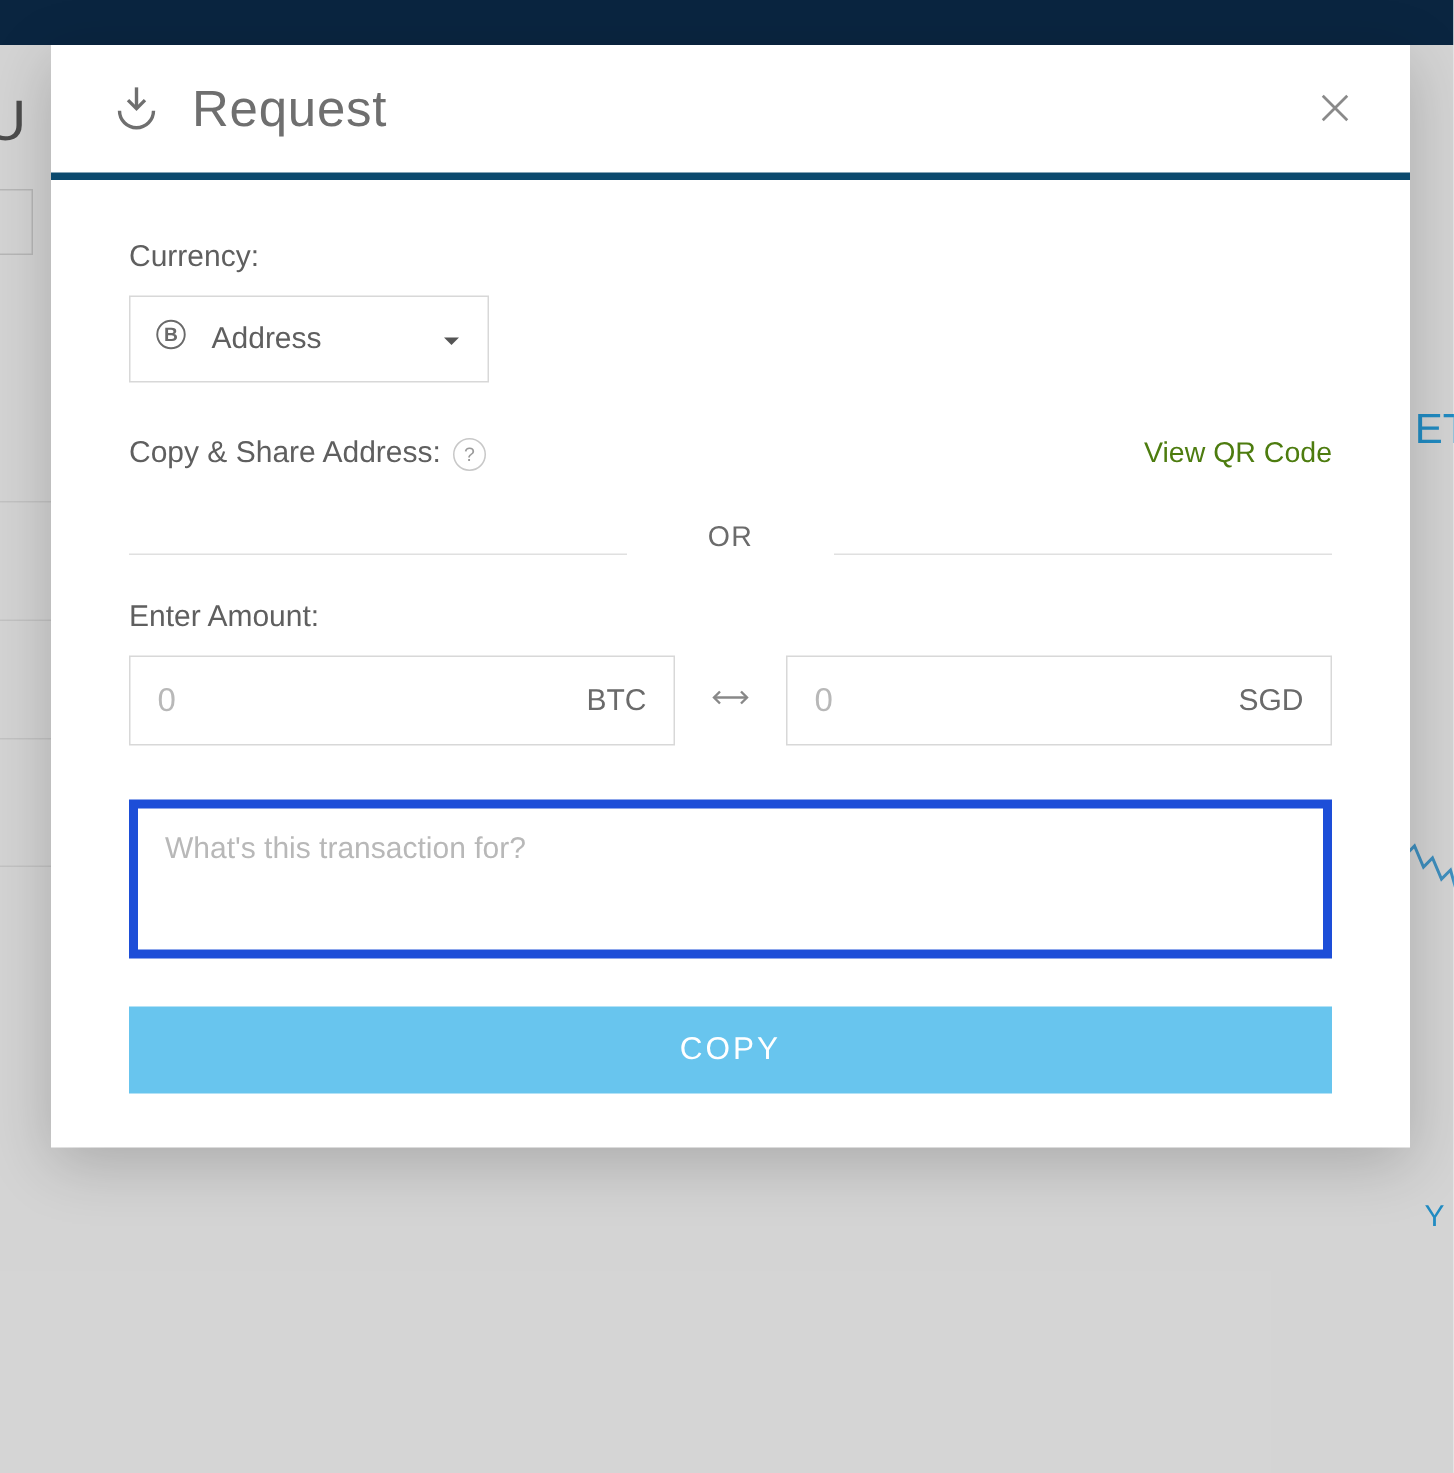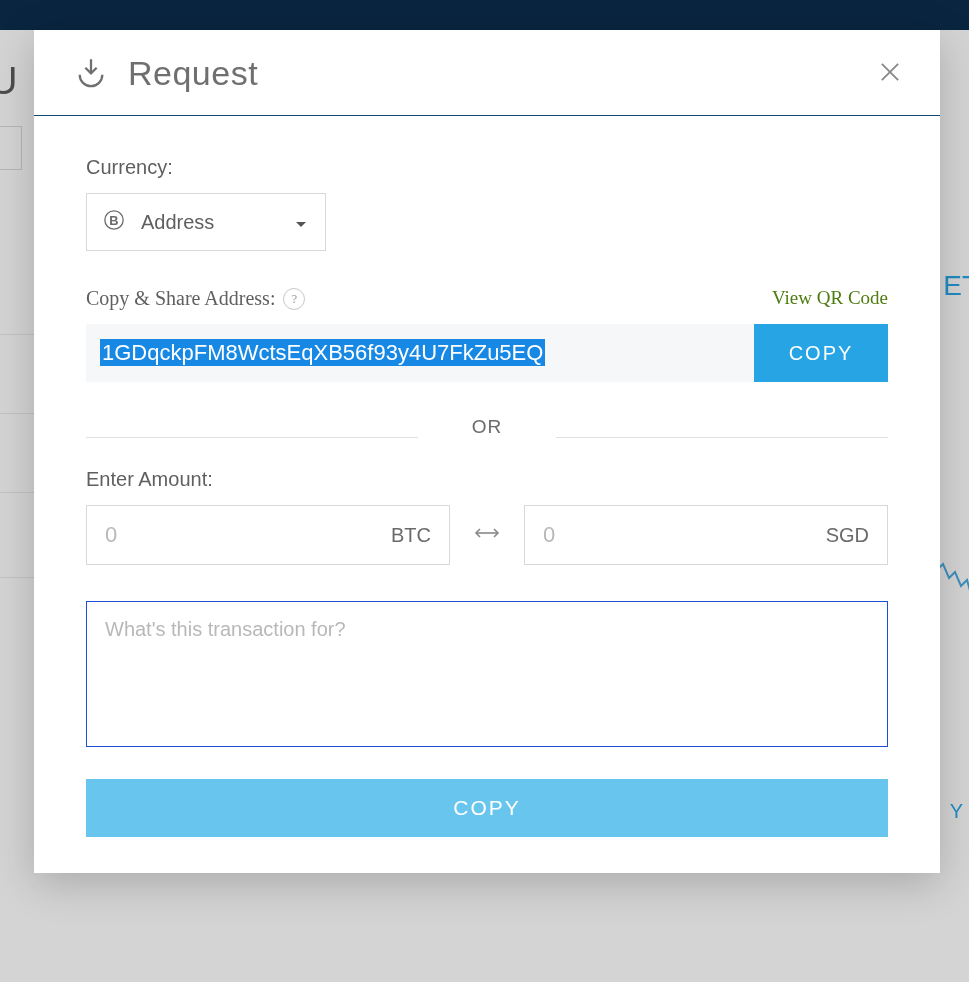--- a/index.html
+++ b/index.html
@@ -20,42 +20,42 @@
     left: 34px;
     width: 906px;
     background: #fff;
     box-shadow: 0 10px 40px rgba(0,0,0,0.2);
   }
   
   .modal-header {
     display: flex;
     align-items: center;
     padding: 24px 40px 22px 40px;
-    border-bottom: 1px solid #0c4a6e;
+    border-bottom: 5px solid #0c4a6e;
     position: relative;
   }
   .modal-header .title-icon { margin-right: 20px; color: #6f6f6f; }
   .modal-header h1 { font-size: 34px; font-weight: 400; color: #6f6f6f; letter-spacing: 0.5px; }
   .close-btn { position: absolute; right: 36px; top: 28px; cursor: pointer; color: #8a8a8a; }
   
   .modal-body { padding: 40px 52px 36px 52px; }
   
   .field-label { font-size: 20px; color: #5f5f5f; font-weight: 500; margin-bottom: 14px; display: flex; align-items: center; gap: 8px; }
   
   .currency-select {
     width: 240px; height: 58px; border: 1px solid #d8d8d8;
     display: flex; align-items: center; padding: 0 16px; cursor: pointer;
     font-size: 20px; color: #5f5f5f; position: relative;
   }
   .currency-select .coin-icon { margin-right: 16px; }
   .currency-select .caret { position: absolute; right: 18px; }
   
   .section-gap { margin-top: 36px; }
   
-  .addr-row-top { display: flex; justify-content: space-between; margin-bottom: 14px; font-family: Liberation Serif, serif; }
+  .addr-row-top { display: flex; justify-content: space-between; align-items: center; margin-bottom: 14px; }
   .view-qr { color: #4d7c0f; font-size: 19px; cursor: pointer; }
   .help-icon { display:inline-flex; width:22px; height:22px; border:1px solid #c8c8c8; border-radius:50%; align-items:center; justify-content:center; font-size:13px; color:#9a9a9a; }
   
   .addr-row { display: flex; }
   .addr-box { flex: 1; background: #f5f7f8; padding: 16px 14px; font-size: 22px; color: #1d5d9e; }
   .addr-box .sel { background: #1888E5; color: #fff; padding: 1px 2px; }
   .copy-btn {
     width: 134px; background: #27A4E4; color: #fff; font-size: 20px; letter-spacing: 2px;
     display: flex; align-items: center; justify-content: center; cursor: pointer; font-weight: 500;
   }
@@ -64,21 +64,21 @@
   .or-divider .line { flex: 1; height: 1px; background: #e0e0e0; }
   .or-divider .or-text { padding: 0 54px; color: #6b6b6b; font-size: 19px; letter-spacing: 1px; }
   
   .amount-row { display: flex; align-items: center; gap: 24px; }
   .amount-input { flex:1; height: 60px; border: 1px solid #d8d8d8; display: flex; align-items: center; padding: 0 18px; }
   .amount-input input { border: none; outline: none; font-size: 22px; color: #5f5f5f; width: 100%; background: transparent; }
   .amount-input input::placeholder { color: #b8b8b8; }
   .amount-input .unit { font-size: 20px; color: #6a6a6a; text-align: center; }
   .swap-icon { color: #888; font-size: 22px; }
   
-  .desc-box { width: 100%; height: 146px; border: 1px solid #1d4ed8; padding: 16px 18px; }
+  .desc-box { width: 100%; height: 106px; border: 6px solid #1d4ed8; padding: 16px 18px; }
   .desc-box textarea { width: 100%; height: 100%; border: none; outline: none; resize: none; font-size: 20px; font-family: inherit; color: #5f5f5f; }
   .desc-box textarea::placeholder { color: #b8b8b8; }
   
   .next-btn {
     margin-top: 32px; width: 100%; height: 58px; background: #68C5EE; color: #fff;
     font-size: 21px; letter-spacing: 2px; display: flex; align-items: center; justify-content: center;
     cursor: pointer; font-weight: 500;
   }
 </style>
 </head>
@@ -140,26 +140,20 @@
     </div>
 
     <div class="section-gap">
       <div class="addr-row-top">
         <div class="field-label" style="margin-bottom:0;">
           <span>Copy &amp; Share Address:</span>
           <span class="help-icon">?</span>
         </div>
         <span class="view-qr">View QR Code</span>
       </div>
-      <div class="addr-row">
-        <div class="addr-box">
-          <span class="sel">1GDqckpFM8WctsEqXB56f93y4U7FkZu5EQ</span>
-        </div>
-        <div class="copy-btn">COPY</div>
-      </div>
     </div>
 
     <div class="or-divider">
       <div class="line"></div>
       <div class="or-text">OR</div>
       <div class="line"></div>
     </div>
 
     <div class="field-label">Enter Amount:</div>
     <div class="amount-row">

